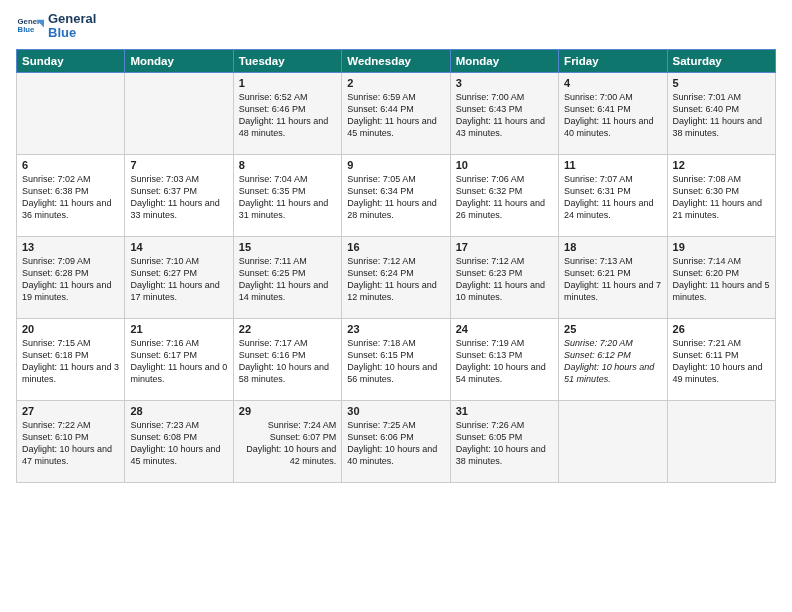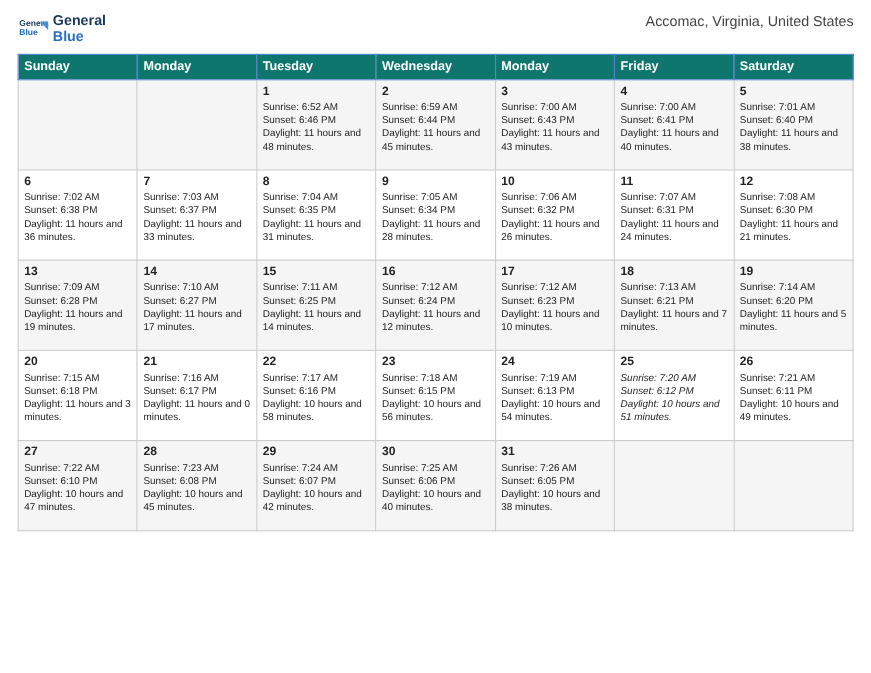--- a/index.html
+++ b/index.html
@@ -96,21 +96,20 @@
         <text x="2" y="15" font-size="10" font-weight="bold" fill="#1a3a5c" font-family="Arial">General</text>
         <text x="2" y="26" font-size="10" font-weight="bold" fill="#1a6bb5" font-family="Arial">Blue</text>
         <polygon points="26,10 36,10 36,20" fill="#4a90d9"></polygon>
       </svg>
       <div style="display:flex;flex-direction:column;line-height:1.1;">
         <span style="font-size:13px;font-weight:bold;color:#1a3a5c;">General</span>
         <span style="font-size:13px;font-weight:bold;color:#2a70c0;">Blue</span>
       </div>
     </div>
     <div class="title-block">
-      <div class="subtitle">Accomac, Virginia, United States</div>
     </div>
   </div>
 
   <table>
     <thead>
       <tr>
       <th>Sunday</th>
           <th>Monday</th>
           <th>Tuesday</th>
           <th>Wednesday</th>
@@ -294,21 +293,21 @@
 Daylight: 10 hours and 47 minutes.</div>
           </td>
           <td>
             <span class="day-num">28</span>
             <div class="cell-text" style="white-space: pre-line;">Sunrise: 7:23 AM
 Sunset: 6:08 PM
 Daylight: 10 hours and 45 minutes.</div>
           </td>
           <td>
             <span class="day-num">29</span>
-            <div class="cell-text" style="white-space: pre-line;">Sunrise: 7:24 AM
+            <div class="cell-text" style="white-space: pre-line; text-align: right;">Sunrise: 7:24 AM
 Sunset: 6:07 PM
 Daylight: 10 hours and 42 minutes.</div>
           </td>
           <td>
             <span class="day-num">30</span>
             <div class="cell-text" style="white-space: pre-line;">Sunrise: 7:25 AM
 Sunset: 6:06 PM
 Daylight: 10 hours and 40 minutes.</div>
           </td>
           <td>

